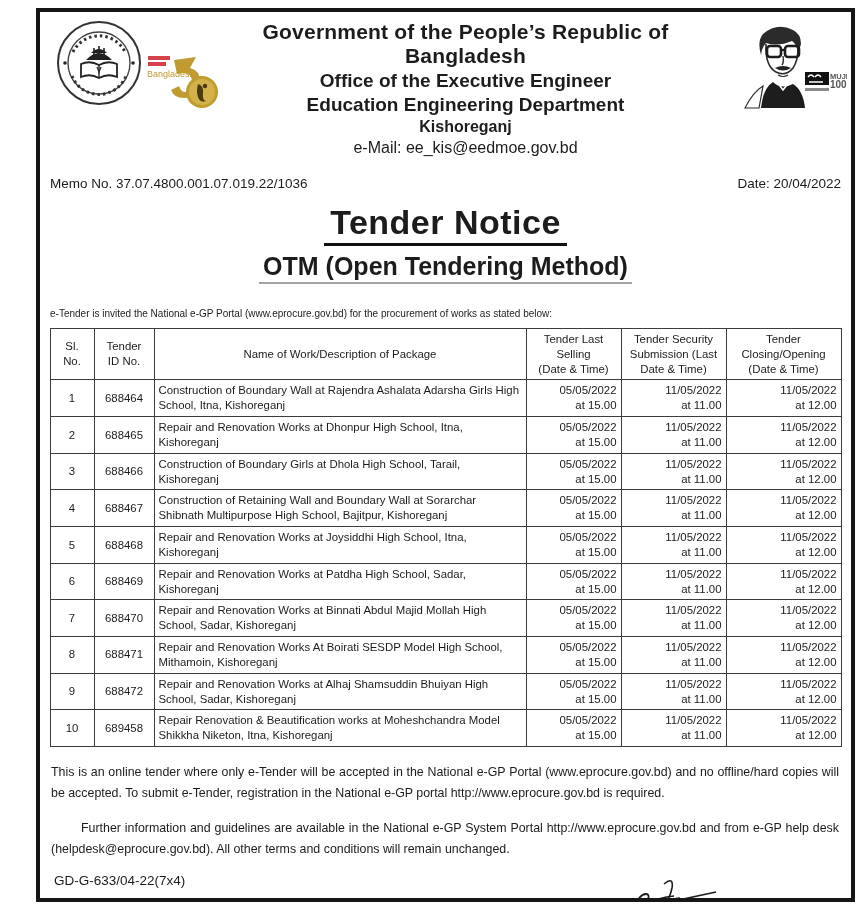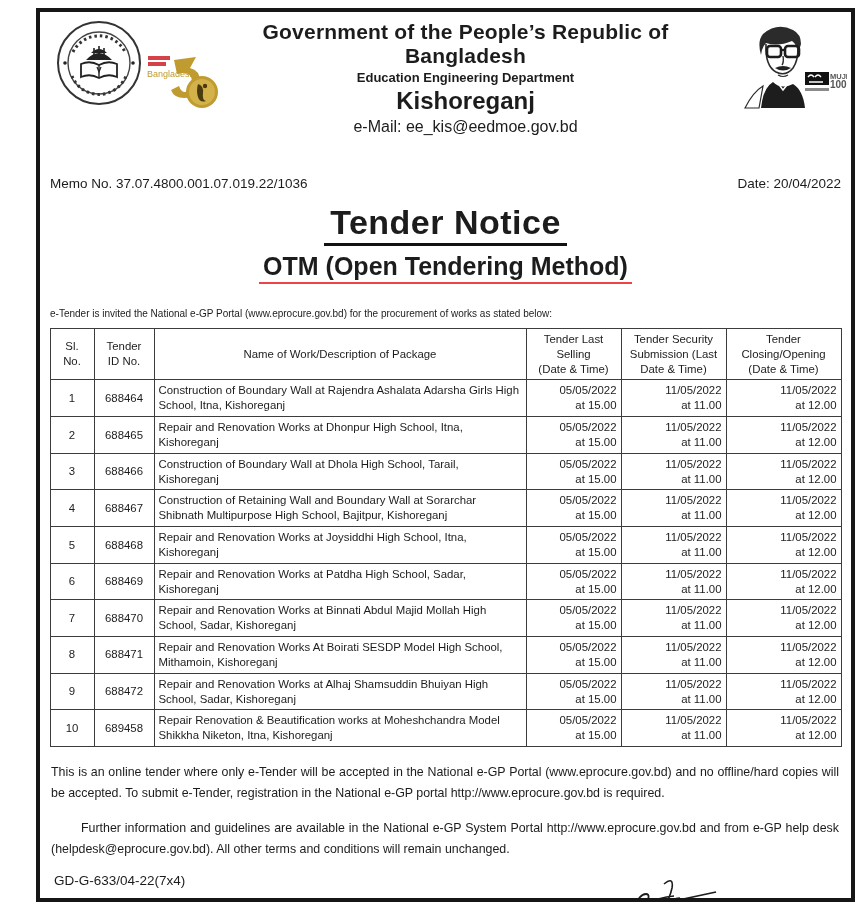--- a/index.html
+++ b/index.html
@@ -13,30 +13,30 @@
     border:4px solid #161616; background:#fff; overflow:hidden;
   }
   
   .hdr { position:relative; height:148px; }
   .seal { position:absolute; left:16px; top:8px; width:86px; height:86px; }
   .fifty { position:absolute; left:104px; top:42px; width:78px; height:70px; }
   .mujib { position:absolute; right:4px; top:4px; width:122px; height:96px; }
   .hdr-text { text-align:center; padding:8px 130px 0 170px; }
   .hdr-l1 { font-size:21px; font-weight:bold; letter-spacing:0.2px; }
   .hdr-l2 { font-size:19px; font-weight:bold; margin-top:2px; }
-  .hdr-l3 { font-size:13px; font-weight:bold; margin-top:2px; }
-  .hdr-l4 { font-size:24px; font-weight:bold; margin-top:2px; }
+  .hdr-l3 { font-size:19px; font-weight:bold; margin-top:2px; }
+  .hdr-l4 { font-size:16px; font-weight:bold; margin-top:2px; }
   .hdr-email { font-size:16px; margin-top:3px; font-weight:normal; }
   
   .memo-row { display:flex; justify-content:space-between; padding:0 10px 0 10px; margin-top:16px; font-size:13.5px;align-items:flex-end; }
   
   .title-wrap { text-align:center; margin-top:12px; }
   .title-main { display:inline-block; font-size:34px; font-weight:bold; border-bottom:3px solid #111; padding:0 6px 1px; letter-spacing:0.5px; }
   .title-sub-wrap { text-align:center; margin-top:6px; }
-  .title-sub { display:inline-block; font-size:25px; font-weight:bold; border-bottom:2px solid #ef4444; padding:0 4px 1px; }
+  .title-sub { display:inline-block; font-size:25px; font-weight:bold; border-bottom:2px solid #a3a3a3; padding:0 4px 1px; }
   
   .intro { font-size:10px; margin:24px 8px 9px 10px; }
   
   table.tender { border-collapse:collapse; margin:0 auto; width:791px; table-layout:fixed; }
   table.tender th, table.tender td {
     border:1px solid #3c3c3c; font-size:11.4px; padding:3px 4px; vertical-align:middle;
     line-height:1.3;
   }
   table.tender th { font-weight:normal; text-align:center; white-space:pre-line; }
   td.c-sl, td.c-id { text-align:center; }
@@ -114,20 +114,21 @@
 
       <rect x="80" y="56" width="24" height="13" fill="#111"></rect>
       <path d="M83,61 q3,-4 6,0 M90,61 q3,-4 6,0 M84,66 h14" stroke="#fff" stroke-width="1.3" fill="none"></path>
       <text x="105" y="63" font-size="7.5" font-weight="bold" fill="#555">MUJIB</text>
       <text x="105" y="72" font-size="10" font-weight="bold" fill="#555">100</text>
       <rect x="80" y="72" width="24" height="3" fill="#8a8a8a"></rect>
     </svg>
 
     <div class="hdr-text">
       <div class="hdr-l1">Government of the People’s Republic of Bangladesh</div>
+      <div class="hdr-l2">Office of the Executive Engineer</div>
       <div class="hdr-l3">Education Engineering Department</div>
       <div class="hdr-l4">Kishoreganj</div>
       <div class="hdr-email">e-Mail: ee_kis@eedmoe.gov.bd</div>
     </div>
   </div>
 
   <div class="memo-row">
     <span>Memo No. 37.07.4800.001.07.019.22/1036</span>
     <span>Date: 20/04/2022</span>
   </div>
@@ -189,21 +190,21 @@
 at 15.00</td>
       <td class="c-date">11/05/2022
 at 11.00</td>
       <td class="c-date">11/05/2022
 at 12.00</td>
     </tr>
 
     <tr>
       <td class="c-sl">3</td>
       <td class="c-id">688466</td>
-      <td class="c-name">Construction of Boundary Wall at Dhola High School, Tarail, Kishoreganj</td>
+      <td class="c-name">Construction of Boundary Girls at Dhola High School, Tarail, Kishoreganj</td>
       <td class="c-date">05/05/2022
 at 15.00</td>
       <td class="c-date">11/05/2022
 at 11.00</td>
       <td class="c-date">11/05/2022
 at 12.00</td>
     </tr>
 
     <tr>
       <td class="c-sl">4</td>

